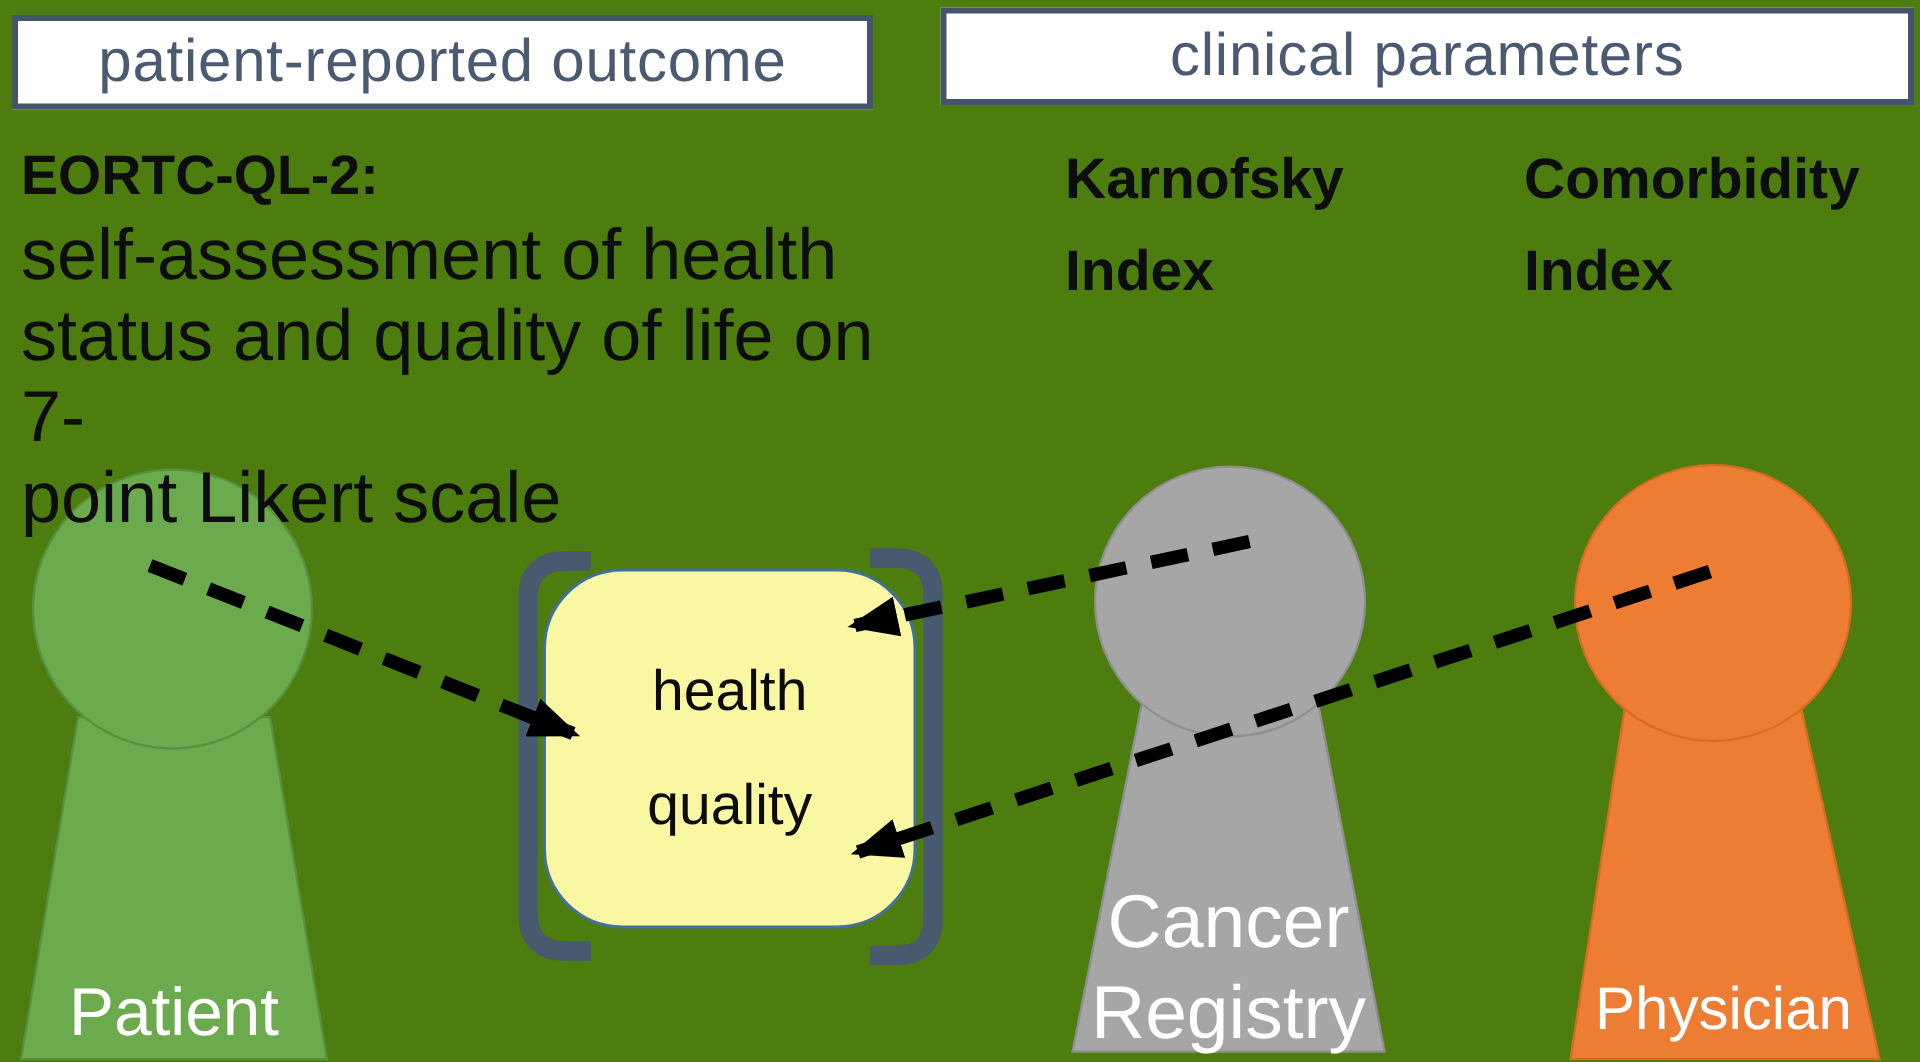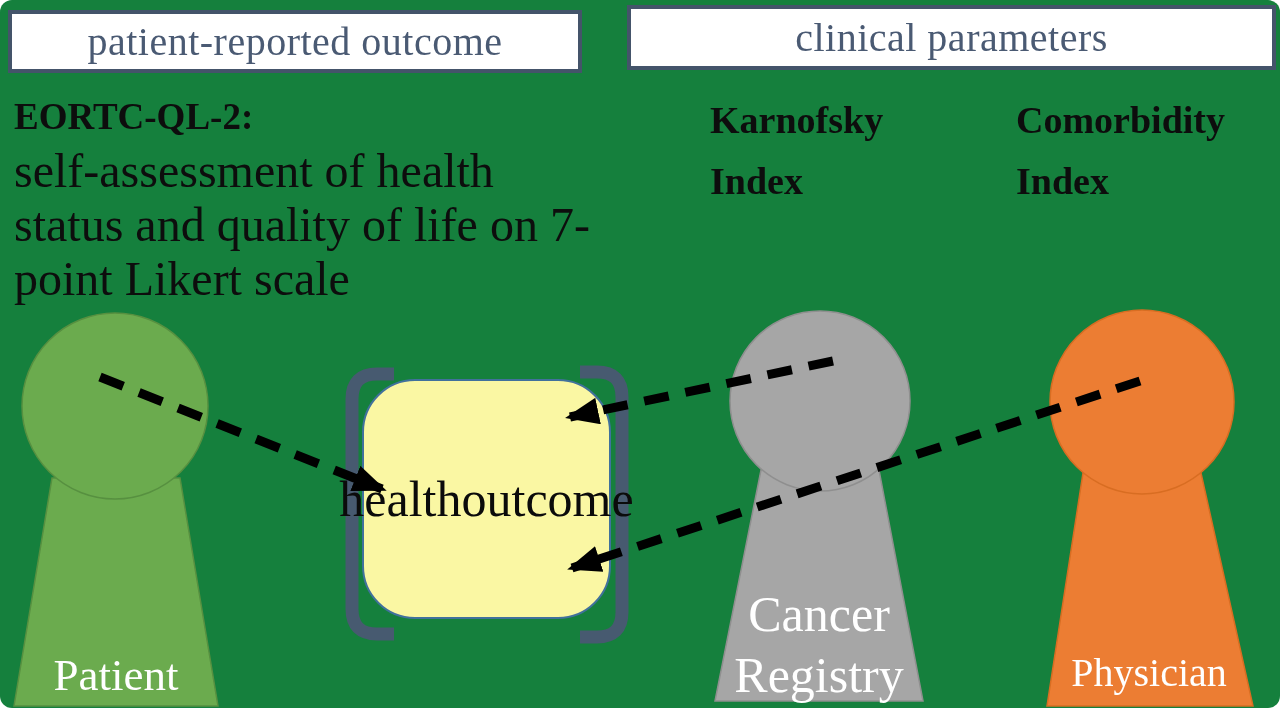--- a/index.html
+++ b/index.html
@@ -1,39 +1,38 @@
 <!DOCTYPE html>
 <html><head>
 <meta charset="utf-8">
 <style>
   html,body{margin:0;padding:0;background:#ffffff;}
   .stage{
-    position:relative;width:1280px;height:708px;background:#15803d;overflow:hidden;
-    font-family:Liberation Serif, serif;
-    border-radius:12px;
+    position:relative;width:1280px;height:708px;background:#4d7c0f;overflow:hidden;
+    font-family:Liberation Sans, sans-serif;
   }
   .hdr-box{
     position:absolute;box-sizing:border-box;border:4px solid #44546A;background:#ffffff;
     display:flex;align-items:center;justify-content:center;
     font-size:40px;color:#4A5A73;letter-spacing:0.5px;
   }
   .hdr-left{left:8px;top:10px;width:574px;height:63px;}
   .hdr-right{left:627px;top:5px;width:649px;height:65px;}
   .pro-block{position:absolute;left:14px;top:90px;width:610px;color:#0d0d0d;}
   .pro-title{font-size:37px;font-weight:bold;line-height:54px;}
   .pro-line{font-size:48px;line-height:54px;}
   .clin-block{position:absolute;top:90px;color:#0d0d0d;font-weight:bold;}
   .clin-karnofsky{left:710px;width:300px;}
   .clin-charlson{left:1016px;width:264px;}
   .clin-line{font-size:38px;line-height:61px;}
   .svg-layer{position:absolute;left:0;top:0;}
   .concept-label{
     position:absolute;left:363px;top:380px;width:247px;height:238px;
-    display:flex;flex-direction:row;align-items:center;justify-content:center;
-    font-size:50px;line-height:76px;color:#0b0b0b;
+    display:flex;flex-direction:column;align-items:center;justify-content:center;
+    font-size:38px;line-height:76px;color:#0b0b0b;
   }
   .pawn-label{position:absolute;color:#ffffff;text-align:center;}
   .lbl-patient{left:16px;top:650px;width:200px;font-size:45px;line-height:50px;}
   .lbl-registry{left:695px;top:584px;width:248px;font-size:50px;line-height:61px;}
   .lbl-physician{left:1025px;top:648px;width:248px;font-size:40px;line-height:50px;}
 </style>
 </head>
 <body>
 
 <div class="stage">
@@ -88,21 +87,21 @@
     <div class="clin-line">Karnofsky</div>
     <div class="clin-line">Index</div>
   </div>
   <div class="clin-block clin-charlson">
     <div class="clin-line">Comorbidity</div>
     <div class="clin-line">Index</div>
   </div>
 
   <div class="concept-label">
     <div>health</div>
-    <div>outcome</div>
+    <div>quality</div>
   </div>
 
   <div class="pawn-label lbl-patient">Patient</div>
   <div class="pawn-label lbl-registry">
     <div>Cancer</div>
     <div>Registry</div>
   </div>
   <div class="pawn-label lbl-physician">Physician</div>
 
 </div>

